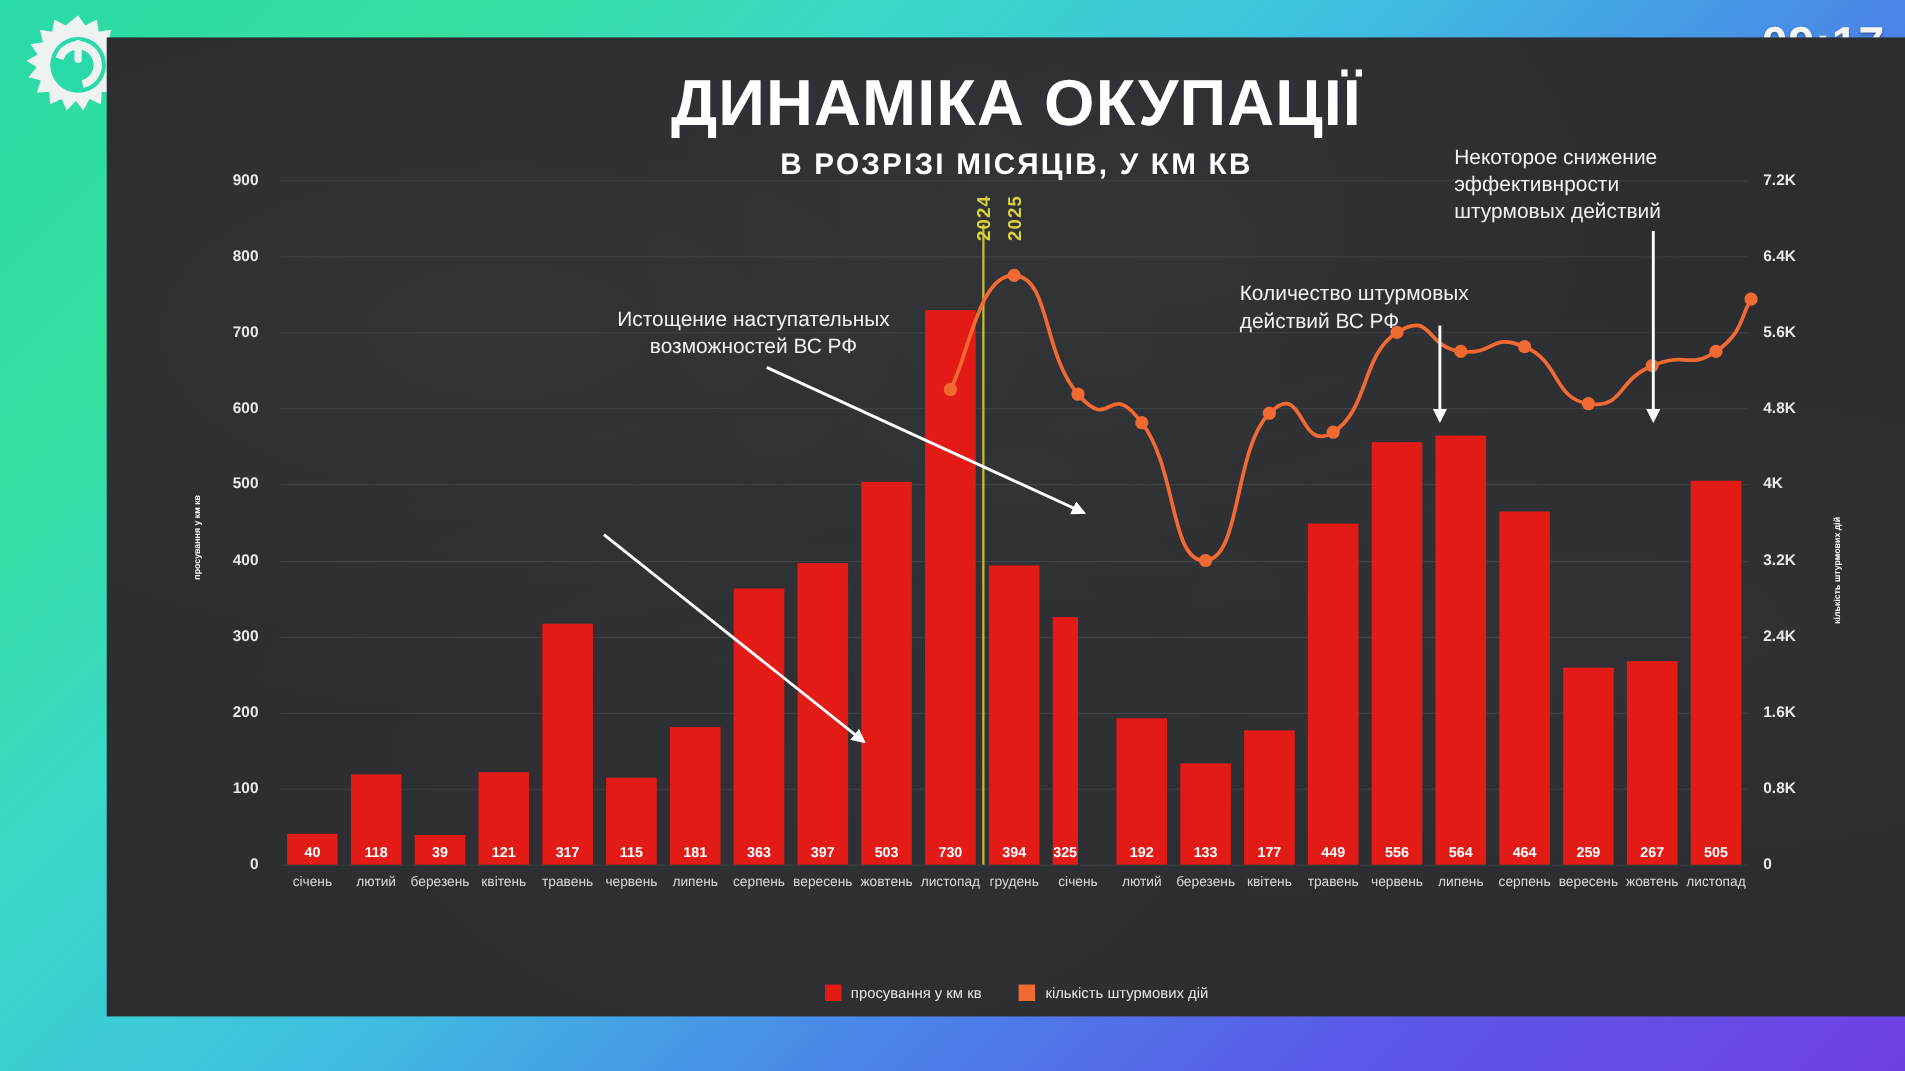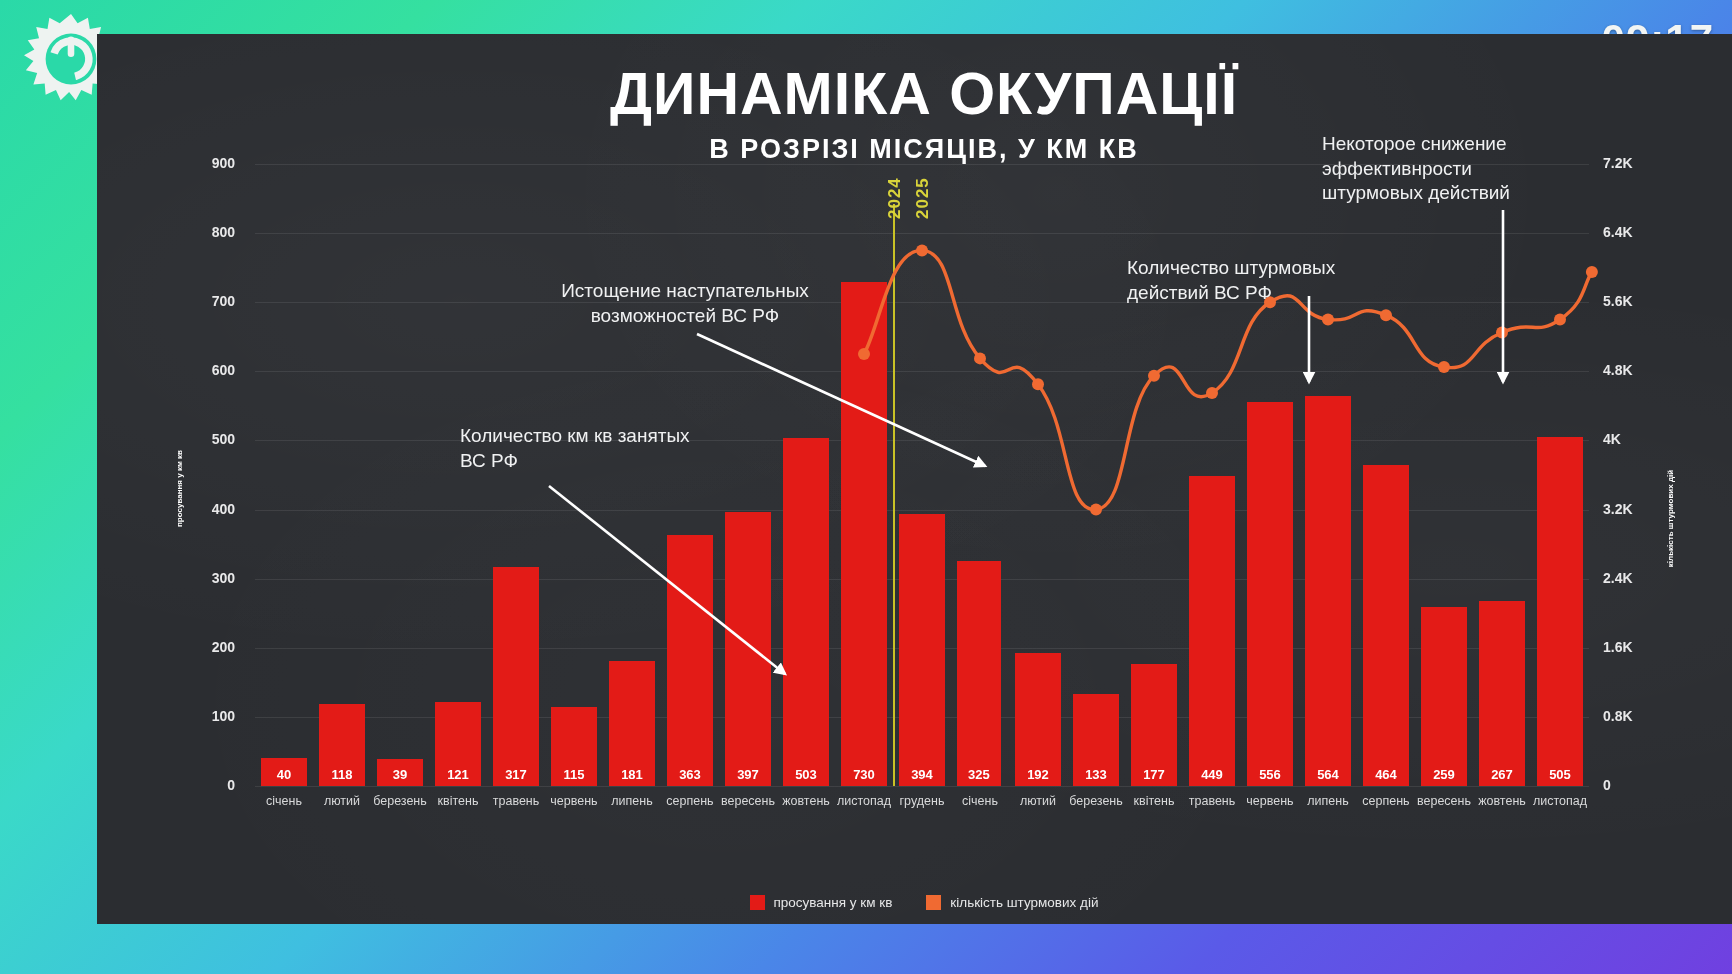--- a/index.html
+++ b/index.html
@@ -198,21 +198,21 @@
           <div class="bar-value">503</div>
         </div>
         <div class="bar-col" style="left: 585.8px; width: 46.4px; height: 504.511px;">
           <div class="bar" style="height: 504.511px; background: rgb(227, 27, 23);"></div>
           <div class="bar-value">730</div>
         </div>
         <div class="bar-col" style="left: 643.8px; width: 46.4px; height: 272.298px;">
           <div class="bar" style="height: 272.298px; background: rgb(227, 27, 23);"></div>
           <div class="bar-value">394</div>
         </div>
-        <div class="bar-col" style="left: 701.8px; width: 44px; height: 224.611px; text-decoration: underline;">
+        <div class="bar-col" style="left: 701.8px; width: 23px; height: 224.611px; text-decoration: underline;">
           <div class="bar" style="height: 224.611px; background: rgb(227, 27, 23);"></div>
           <div class="bar-value">325</div>
         </div>
         <div class="bar-col" style="left: 759.8px; width: 46.4px; height: 132.693px;">
           <div class="bar" style="height: 132.693px; background: rgb(227, 27, 23);"></div>
           <div class="bar-value">192</div>
         </div>
         <div class="bar-col" style="left: 817.8px; width: 46.4px; height: 91.9178px;">
           <div class="bar" style="height: 91.9178px; background: rgb(227, 27, 23);"></div>
           <div class="bar-value">133</div>
@@ -305,21 +305,20 @@
           <path d="M 0 0 L 10 5 L 0 10 z" fill="#ffffff"></path>
         </marker>
       </defs>
       <line x1="600" y1="300" x2="888" y2="432" stroke="#ffffff" stroke-width="2.6" marker-end="url(#ah)"></line>
       <line x1="452" y1="452" x2="688" y2="640" stroke="#ffffff" stroke-width="2.6" marker-end="url(#ah)"></line>
       <line x1="1212" y1="262" x2="1212" y2="348" stroke="#ffffff" stroke-width="2.6" marker-end="url(#ah)"></line>
       <line x1="1406" y1="176" x2="1406" y2="348" stroke="#ffffff" stroke-width="2.6" marker-end="url(#ah)"></line>
     </svg>
 
   <div class="anno" style="left:443px;top:245px;width:290px;text-align:center;">Истощение наступательных возможностей ВС РФ</div>
-  <div class="anno" style="left:363px;top:390px;width:230px;">Количество км кв занятых ВС РФ</div>
   <div class="anno" style="left:1030px;top:222px;width:260px;">Количество штурмовых действий ВС РФ</div>
   <div class="anno" style="left:1225px;top:98px;width:235px;">Некоторое снижение эффективнрости штурмовых действий</div>
 
   <div id="legend">
       <div class="legend-item">
         <span class="legend-swatch" style="background: rgb(227, 27, 23);"></span>
         <span class="legend-label">просування у км кв</span>
       </div>
       <div class="legend-item">
         <span class="legend-swatch" style="background: rgb(240, 106, 50);"></span>

